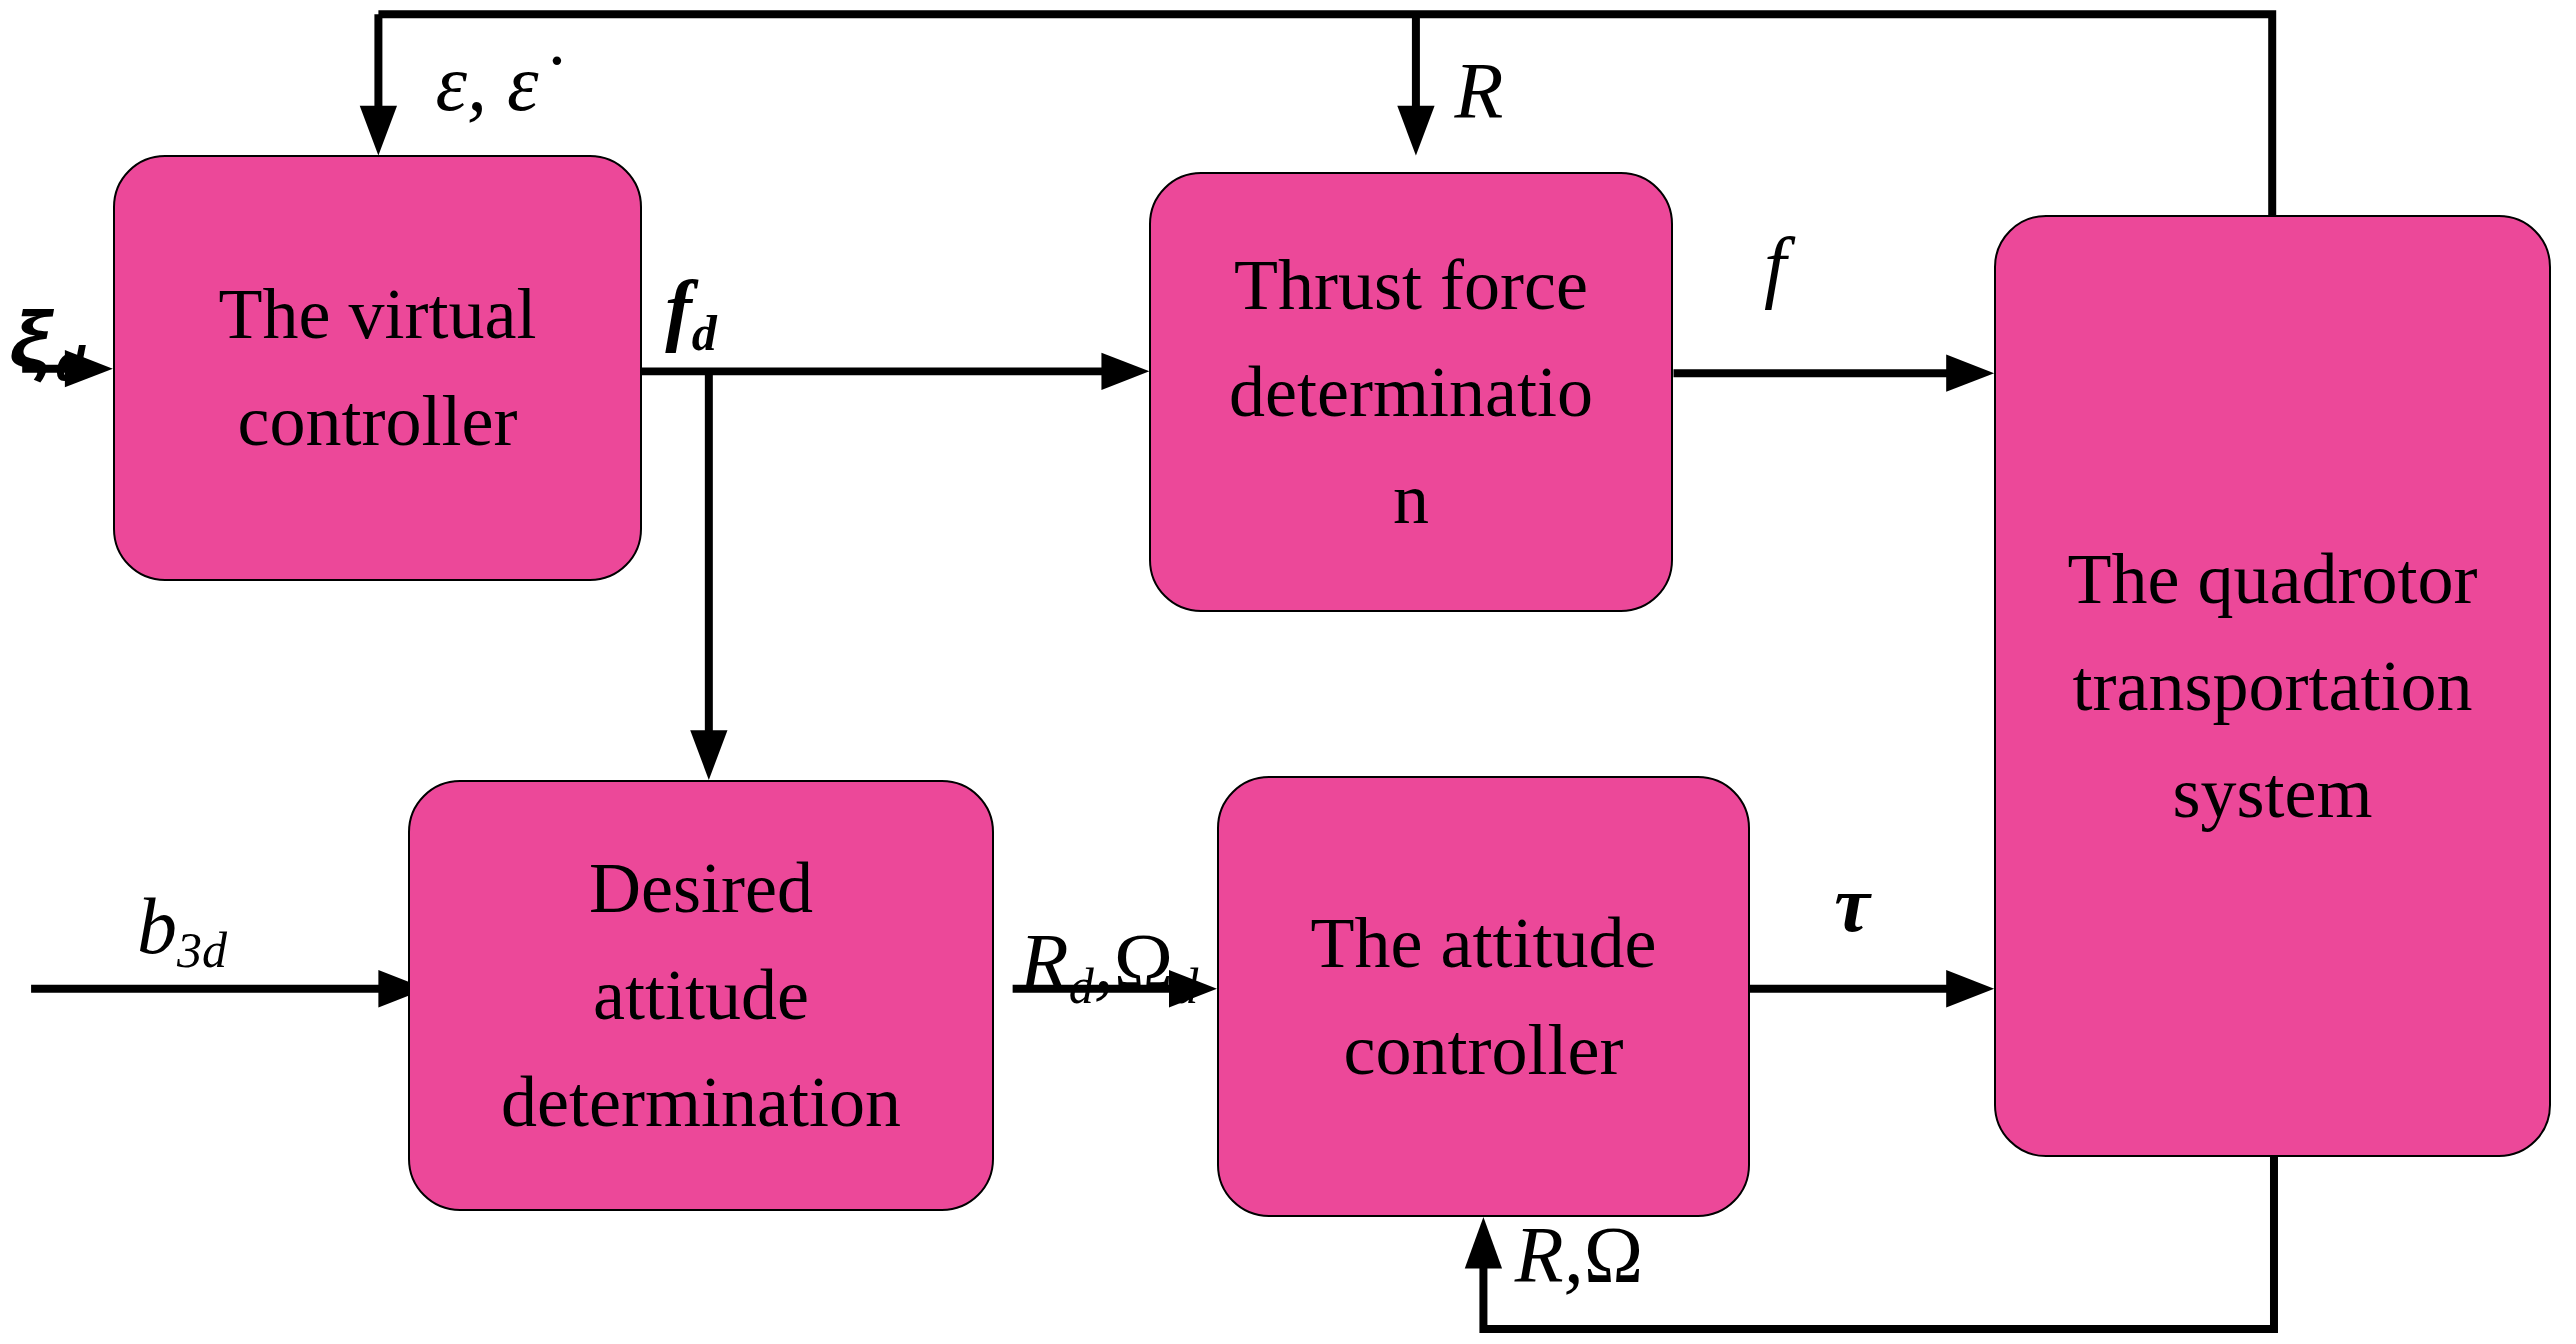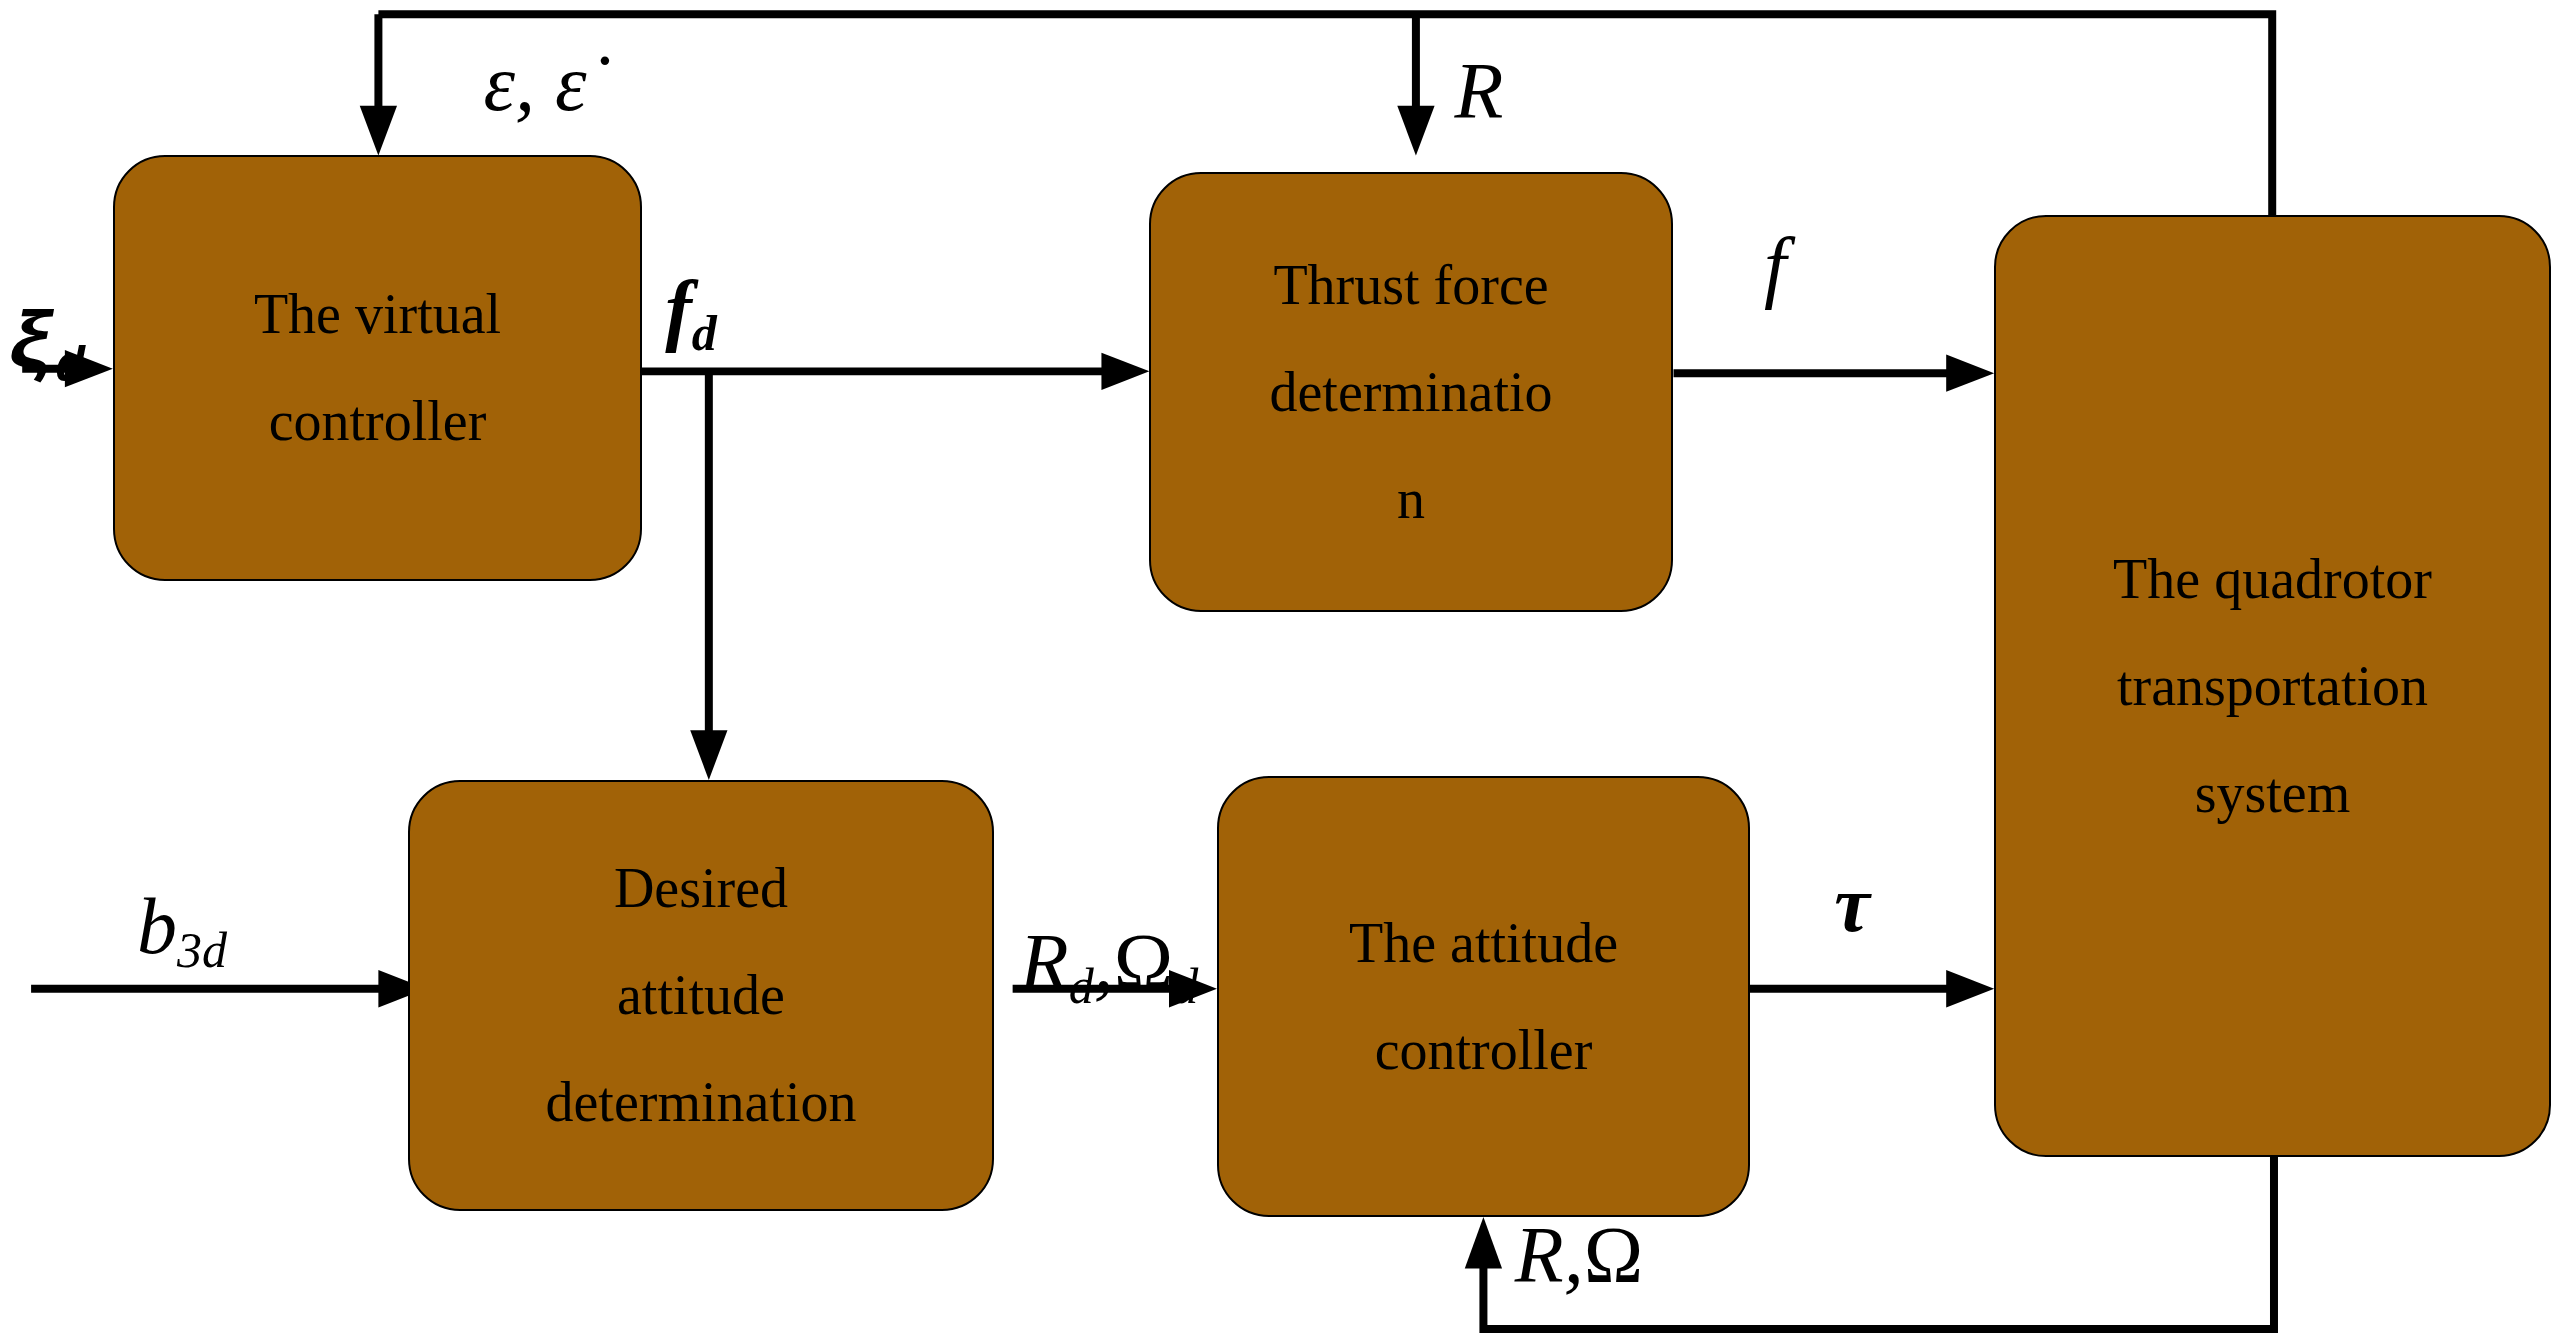--- a/index.html
+++ b/index.html
@@ -10,48 +10,48 @@
     font-family:"Liberation Serif", serif;
     color:#000;
     overflow:hidden;
   }
   #wires{position:absolute;left:0;top:0;width:2576px;height:1345px;}
   .box{
     position:absolute;
     box-sizing:border-box;
     border:2.7px solid #000;
     border-radius:52px;
-    background:#a16207;
+    background:#ec4899;
     display:flex;
     flex-direction:column;
     align-items:center;
     justify-content:center;
     text-align:center;
-    font-size:56px;
+    font-size:72px;
     line-height:107px;
     white-space:nowrap;
   }
   .box-virtual   {left:113px;  top:155px; width:529px; height:426px;}
   .box-thrust    {left:1149px; top:155px; width:524px; height:440px;margin-top:17px;}
   .box-quadrotor {left:1994px; top:215px; width:557px; height:942px;}
   .box-desired   {left:408px;  top:780px; width:586px; height:431px;}
   .box-attitude  {left:1217px; top:776px; width:533px; height:441px;}
   .sig{
     position:absolute;
     font-style:italic;
     font-size:80px;
     line-height:80px;
     white-space:nowrap;
     transform:translate(-50%,-50%);
   }
   .sig sub{font-size:50px;line-height:0;vertical-align:-0.28em;font-style:italic;}
   .sig .up{font-style:normal;}
   .bold{font-weight:bold;}
   .sig-xi    {left:46px;   top:346px;font-family:Liberation Mono, monospace;}
-  .sig-eps   {left:487px;  top:83px;margin-left:48px;}
+  .sig-eps   {left:487px;  top:83px;}
   .sig-fd    {left:691px;  top:309px;}
   .sig-R     {left:1479px; top:91px;}
   .sig-f     {left:1775px; top:266px;}
   .sig-b3d   {left:182px;  top:926px;}
   .sig-RdOd  {left:1109px; top:962px;text-align:right;}
   .sig-tau   {left:1852px; top:904px;}
   .sig-ROm   {left:1579px; top:1255px;}
 </style>
 </head>
 <body>

